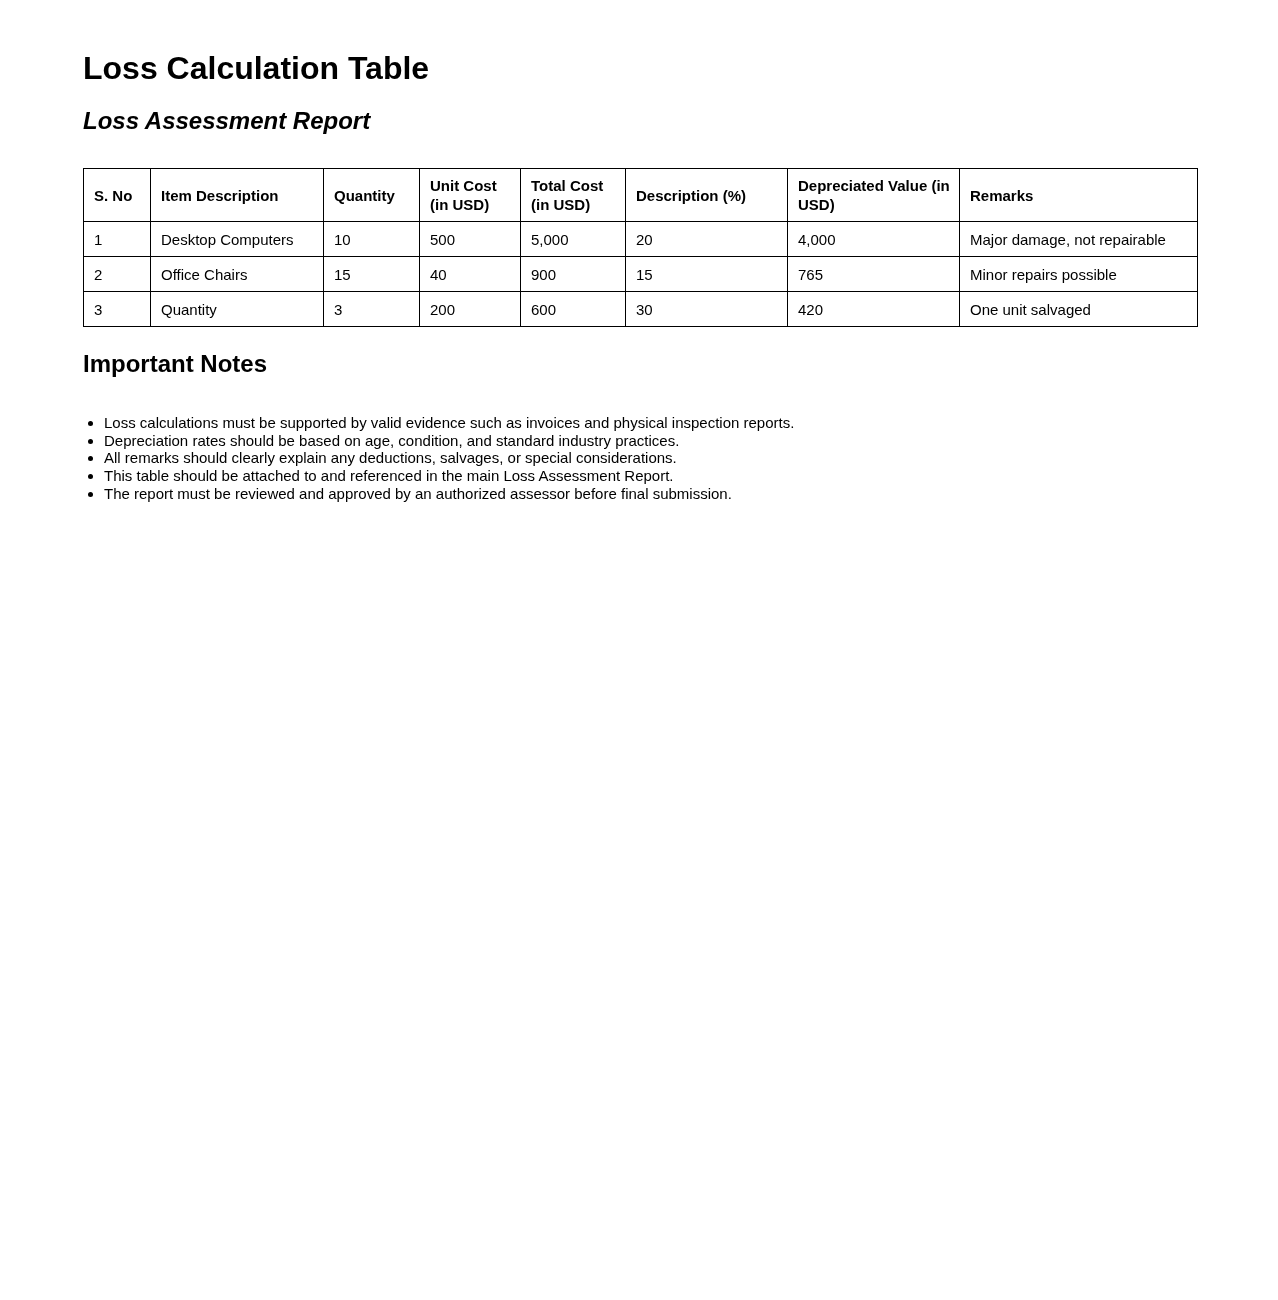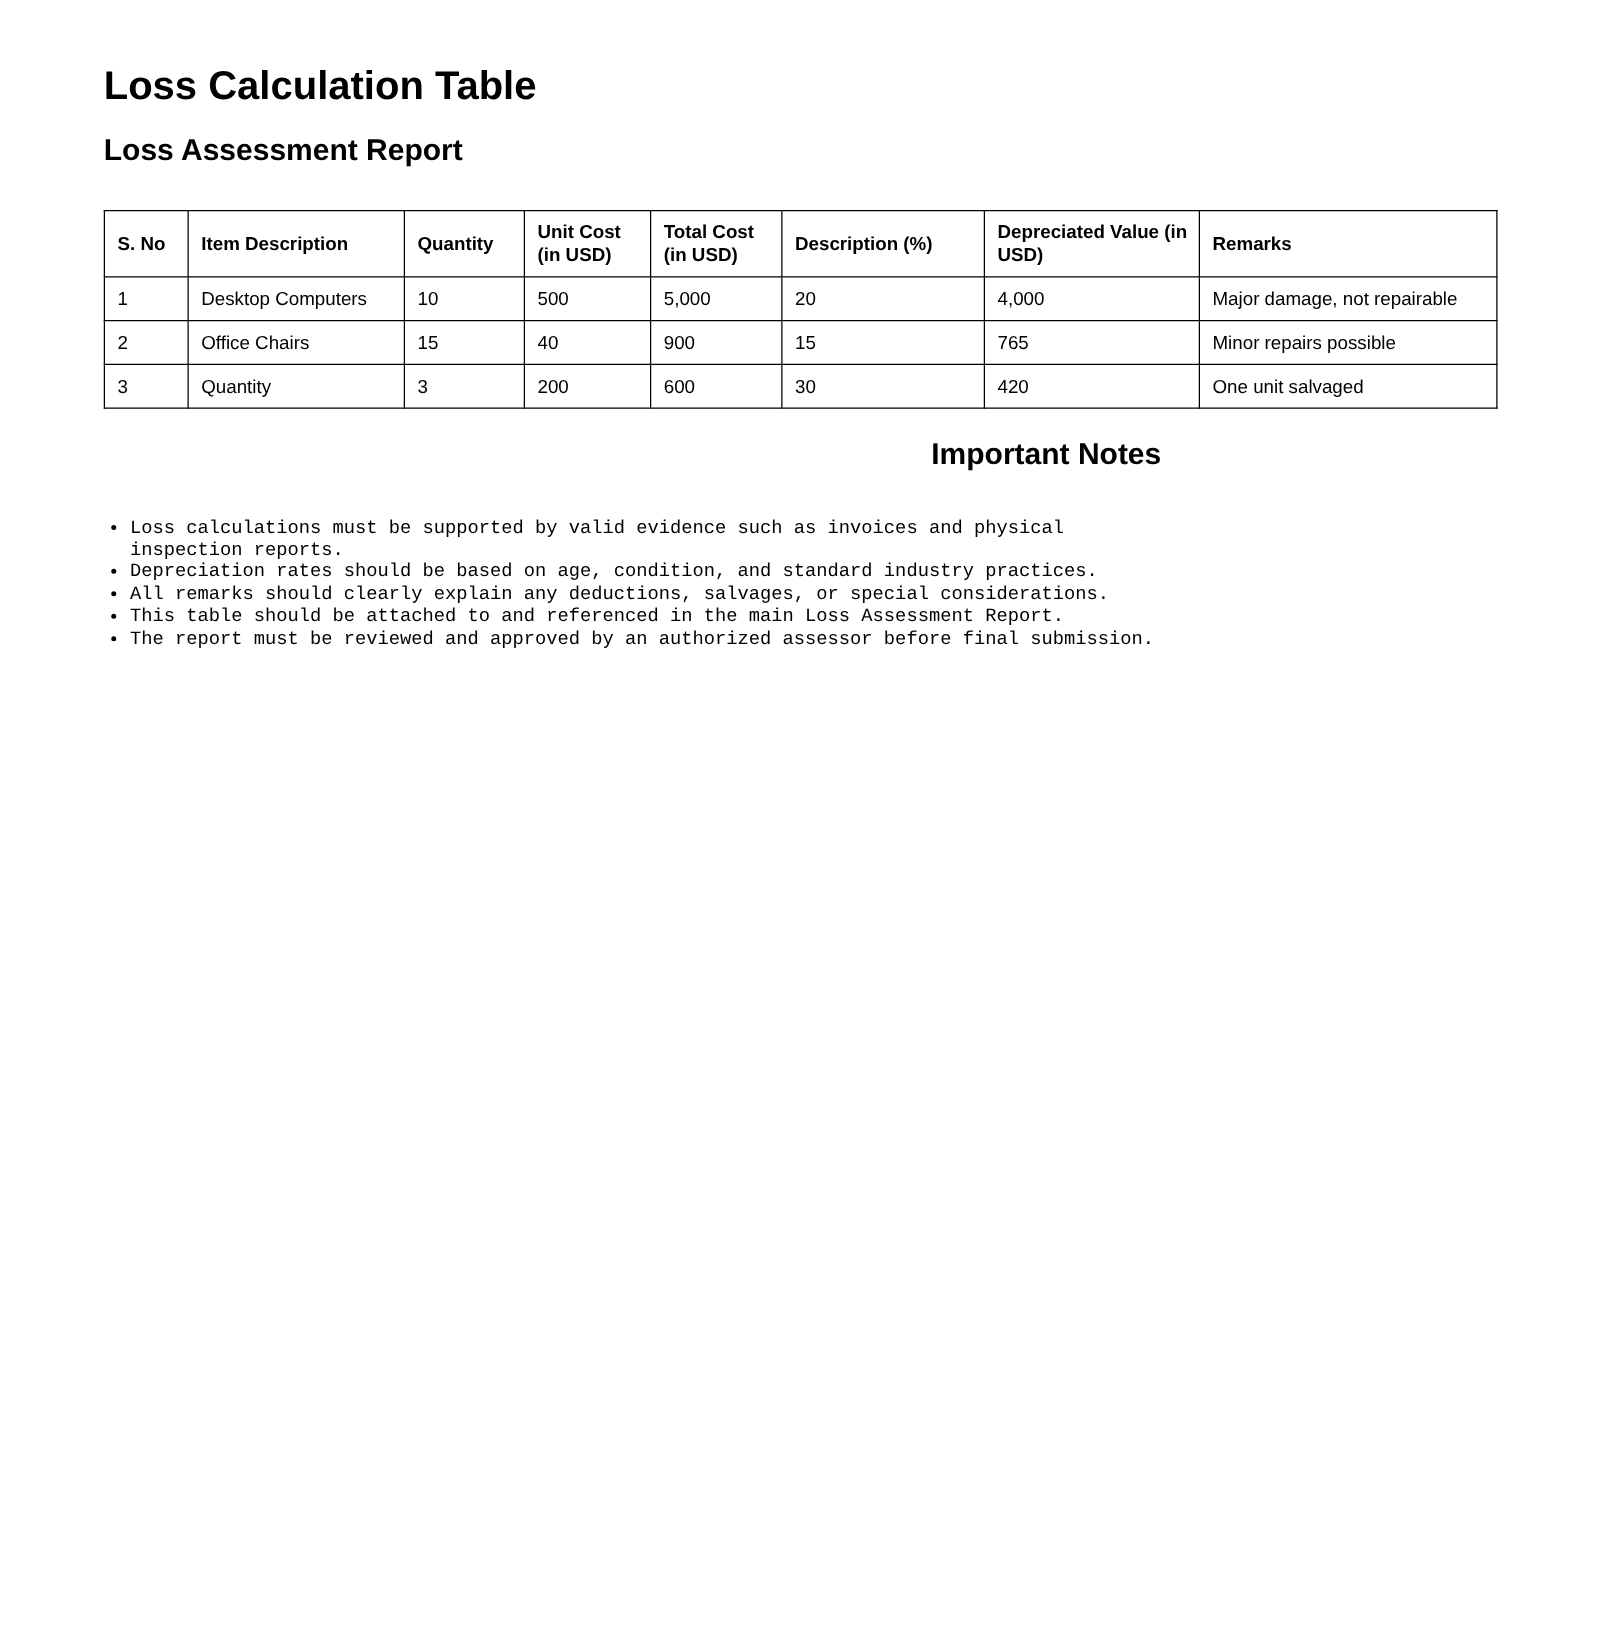--- a/index.html
+++ b/index.html
@@ -20,27 +20,27 @@
     margin: 0;
     font-size: 32px;
     line-height: 1.15;
     font-weight: bold;
   }
   h2.section-heading {
     margin: 20px 0 0 0;
     font-size: 24px;
     line-height: 1.15;
     font-weight: bold;
+    font-style: italic;
   }
   h2.notes-heading {
     margin: 23px 0 0 0;
     font-size: 24px;
     line-height: 1.15;
     font-weight: bold;
-    text-align: right;
   }
   table.loss-table {
     margin-top: 34px;
     border-collapse: collapse;
     table-layout: fixed;
     width: 1114px;
   }
   table.loss-table th,
   table.loss-table td {
     border: 1px solid #000000;
@@ -53,21 +53,20 @@
   table.loss-table thead th {
     font-weight: bold;
     height: 53px;
     line-height: 19px;
   }
   table.loss-table tbody tr { height: 35px; }
   table.loss-table td.bold { font-weight: bold; }
   ul.notes-list {
     margin: 36px 0 4px 0;
     padding: 0 0 0 21px;
-    font-family: Liberation Mono, monospace;
   }
   ul.notes-list li {
     font-size: 15px;
     line-height: 17.7px;
   }
 </style>
 </head>
 <body>
 
 <div class="page">

